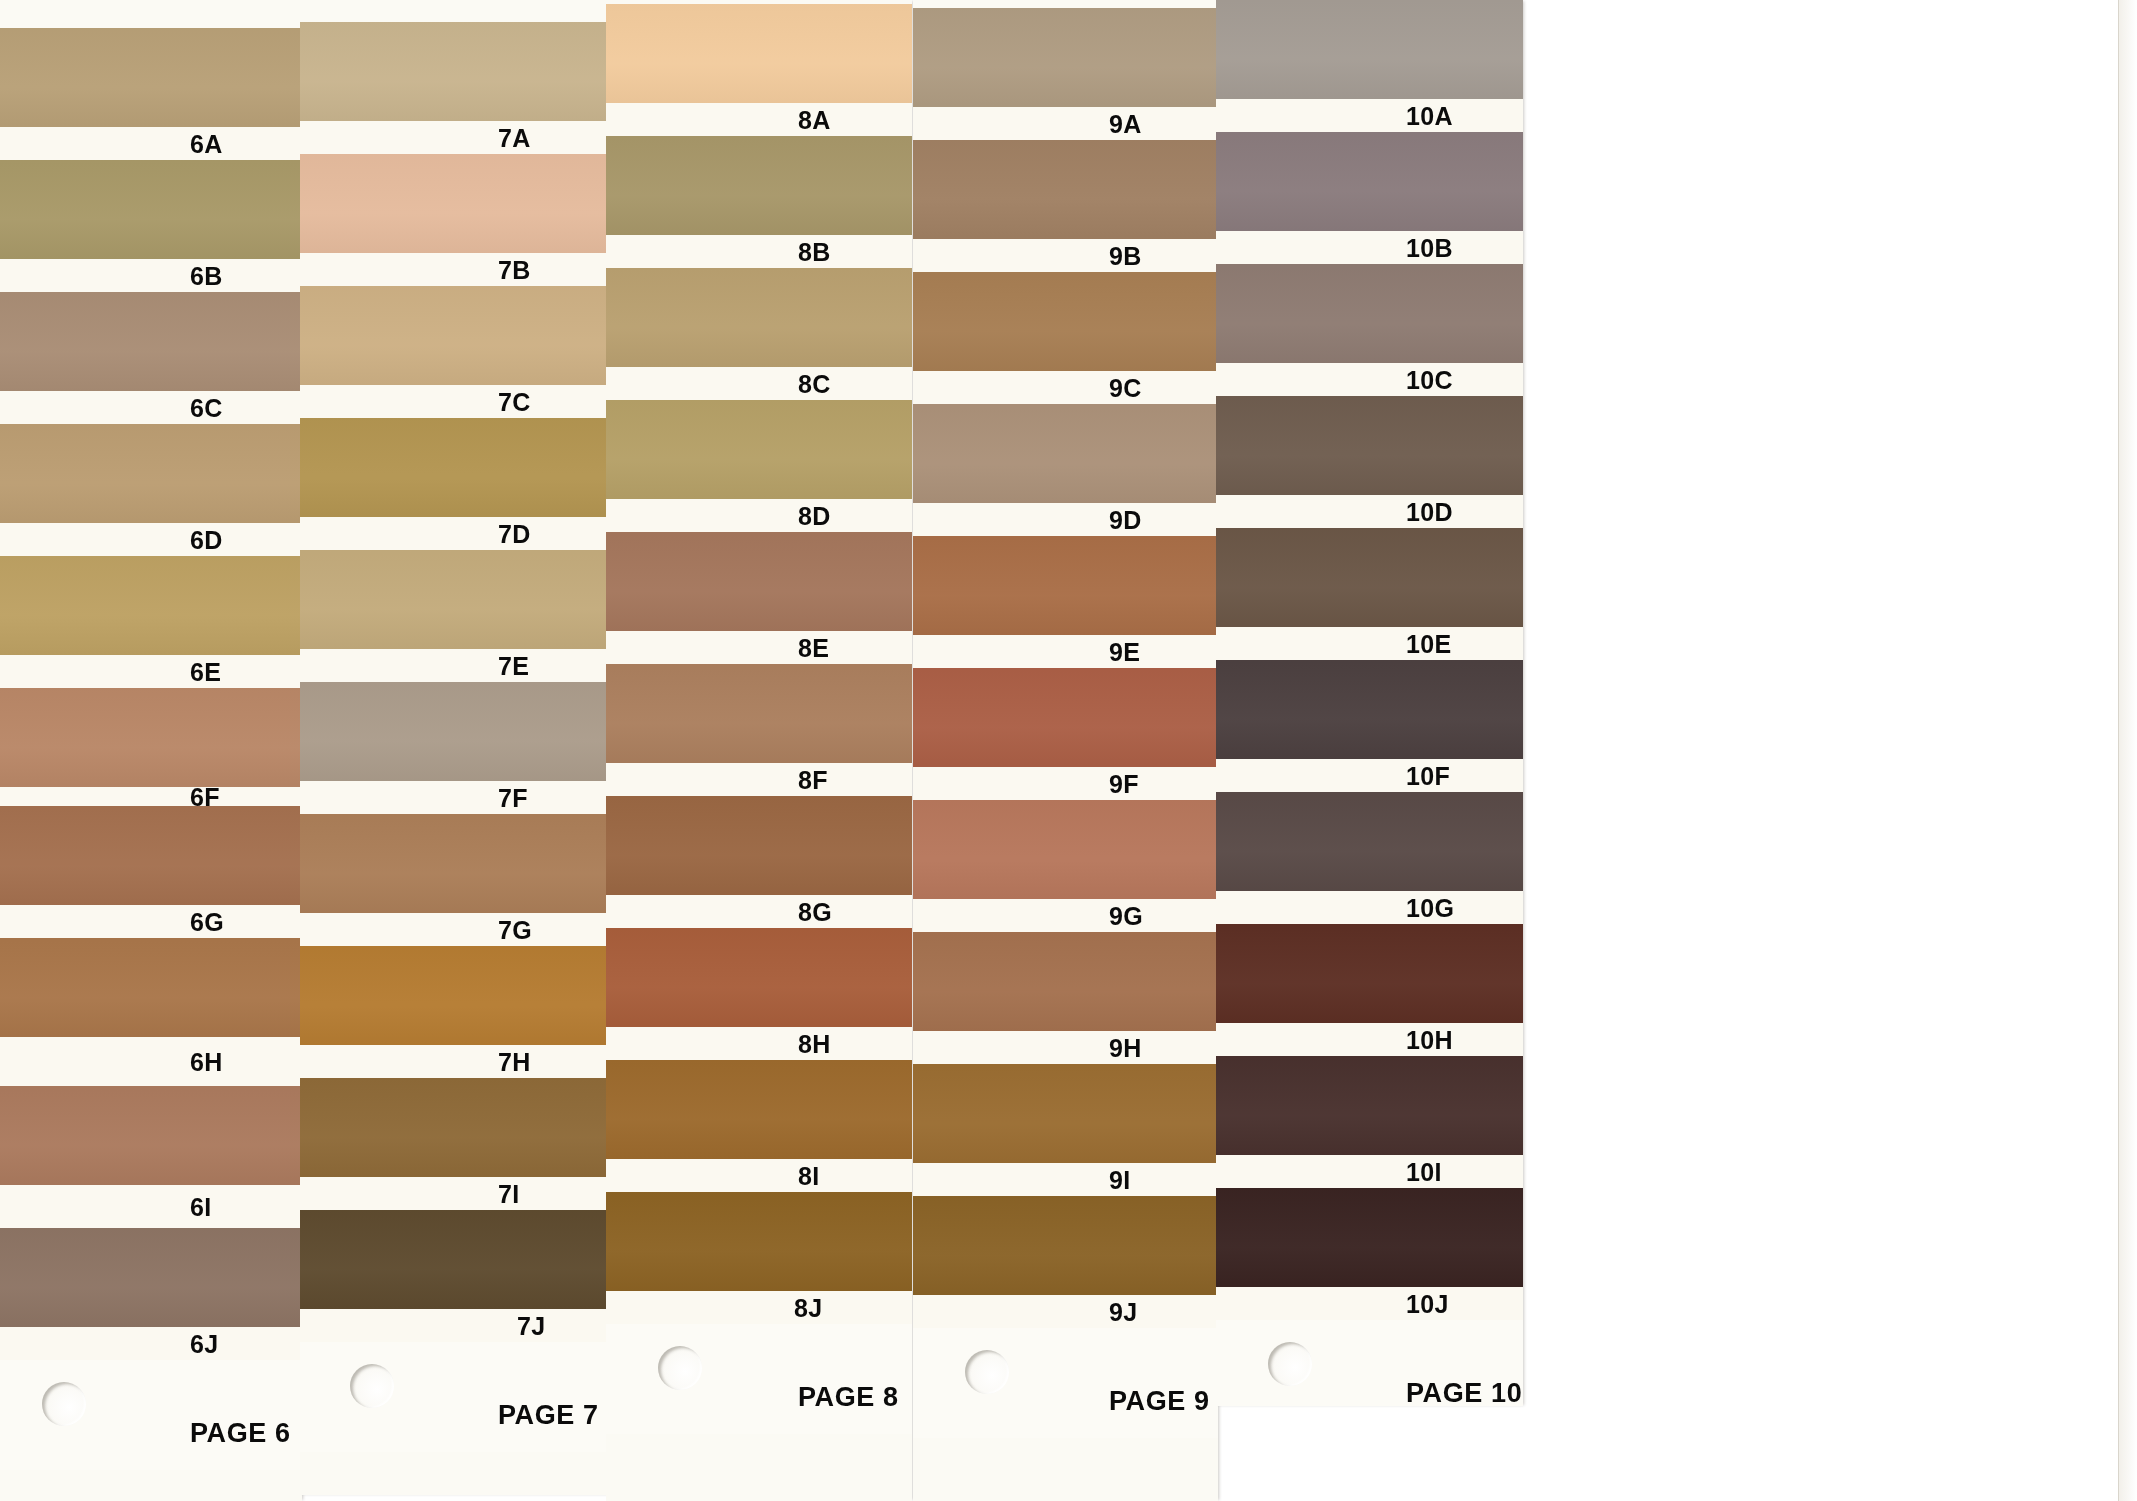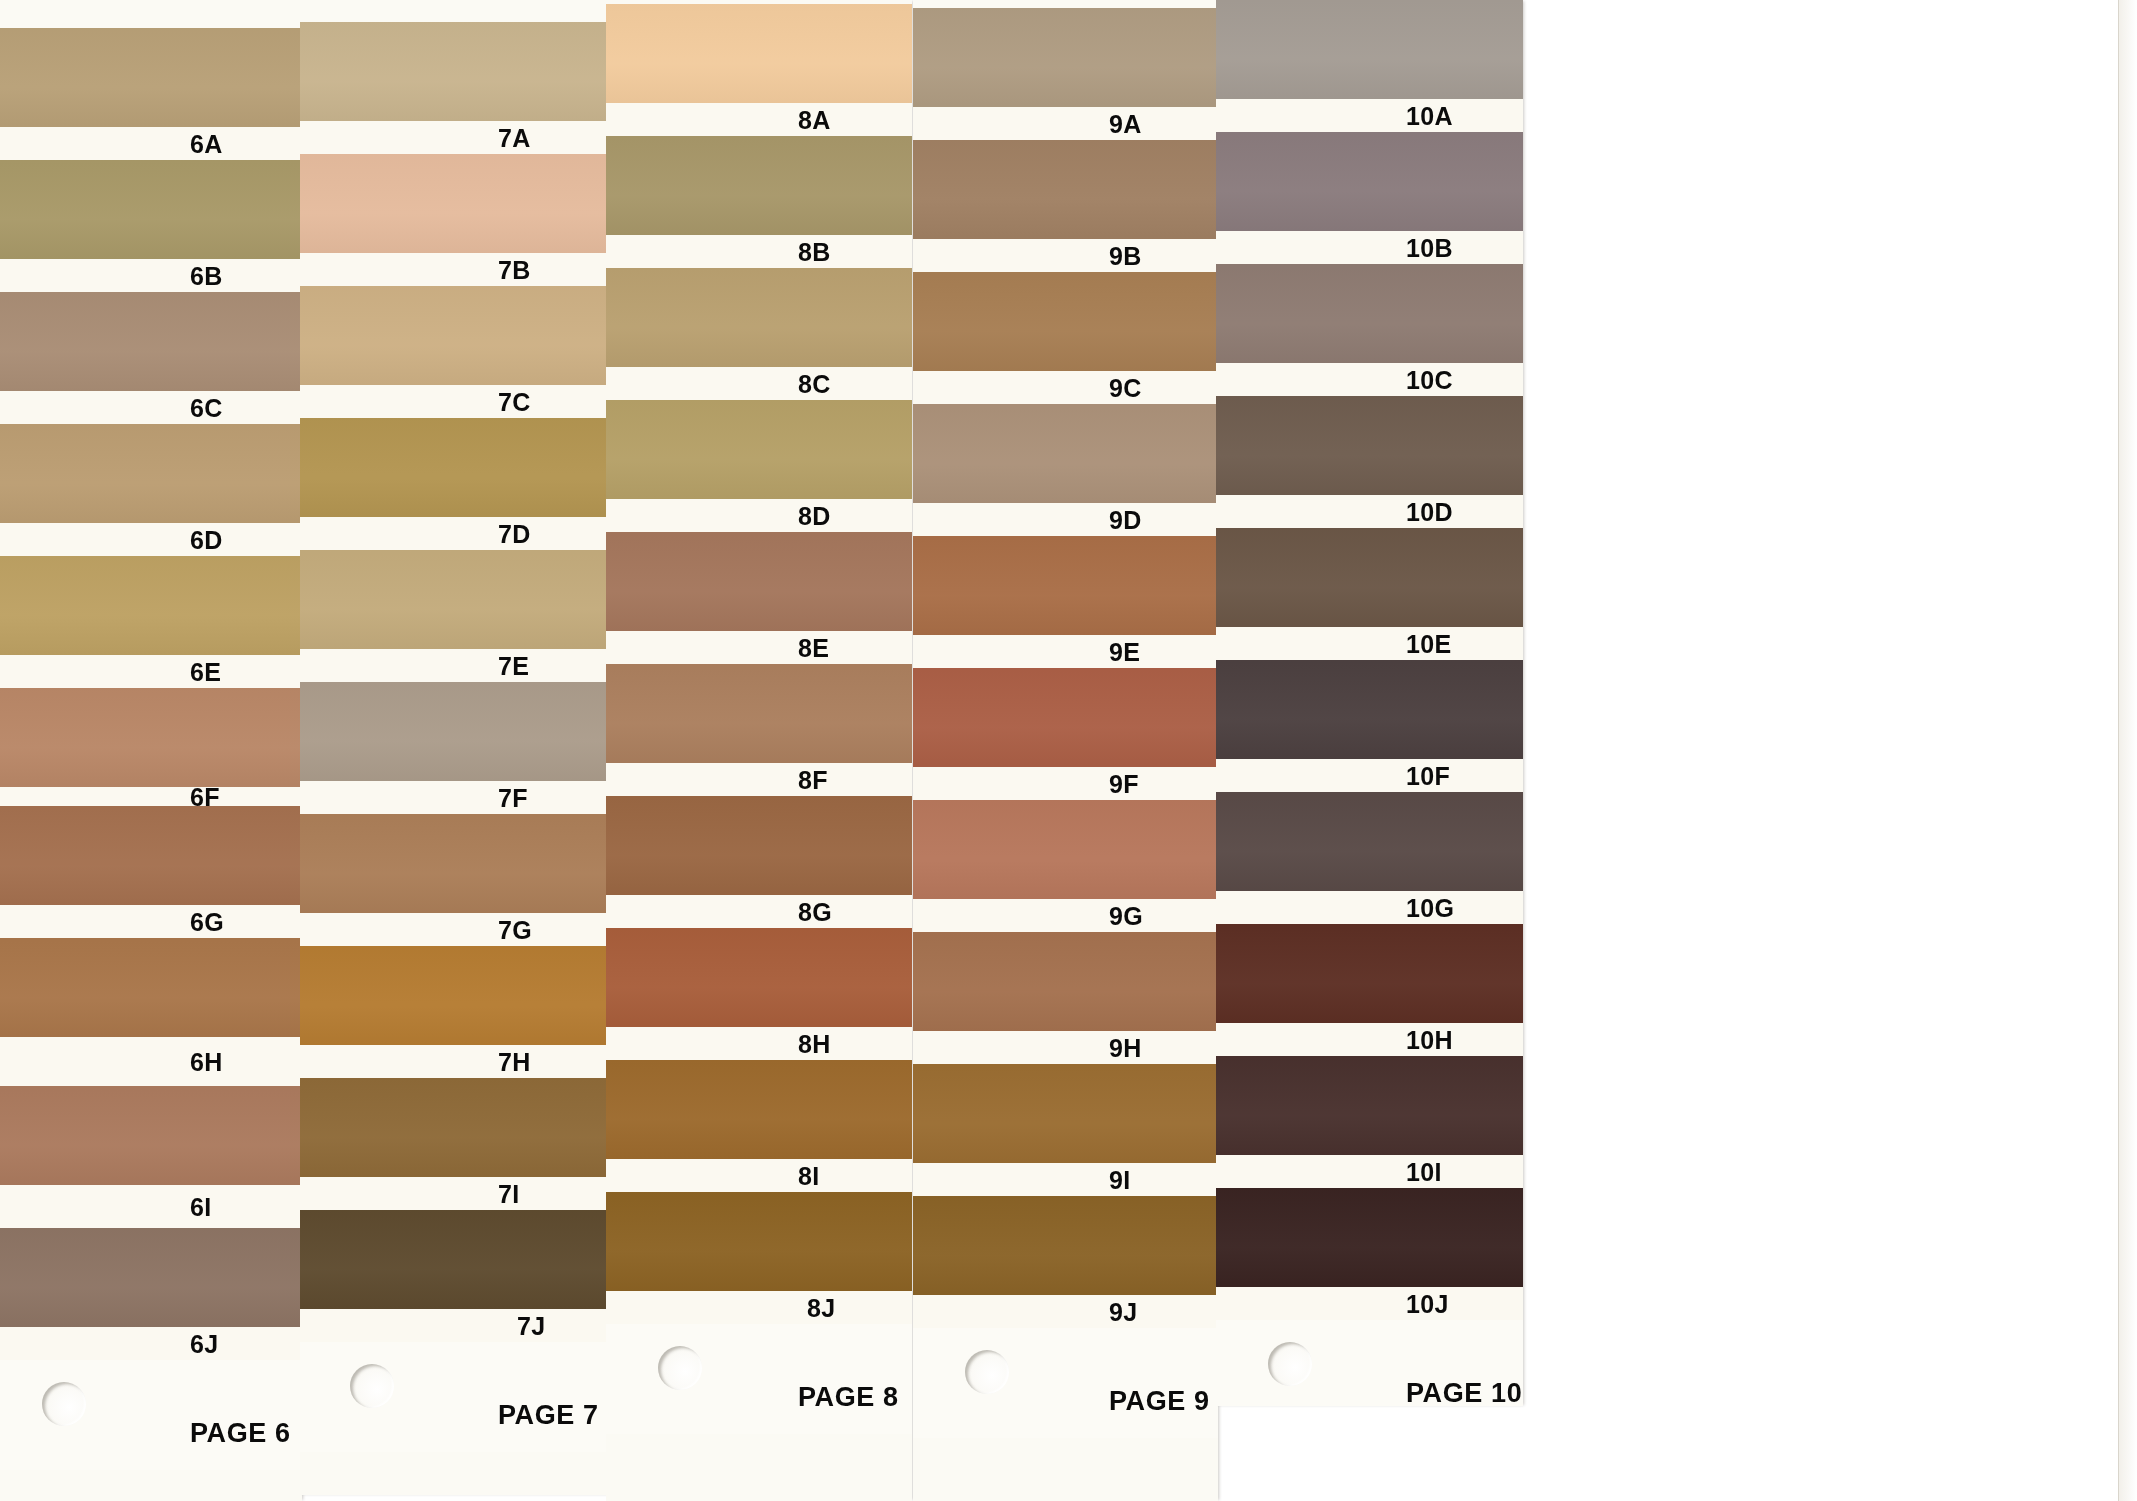--- a/index.html
+++ b/index.html
@@ -306,21 +306,21 @@
           </div>
           <div class="band">
             <div class="band-color" style="height: 99px; background: linear-gradient(0deg, rgba(0, 0, 0, 0.035) 0%, rgba(255, 255, 255, 0.03) 40%, rgba(0, 0, 0, 0.02) 100%) rgb(156, 106, 45);"></div>
             <div class="band-label-strip" style="height: 33px;">
               <span class="band-label" style="left: 192px;">8I</span>
             </div>
           </div>
           <div class="band">
             <div class="band-color" style="height: 99px; background: linear-gradient(0deg, rgba(0, 0, 0, 0.035) 0%, rgba(255, 255, 255, 0.03) 40%, rgba(0, 0, 0, 0.02) 100%) rgb(140, 99, 36);"></div>
             <div class="band-label-strip" style="height: 33px;">
-              <span class="band-label" style="left: 201px;">8J</span>
+              <span class="band-label" style="left: 188px;">8J</span>
             </div>
           </div>
           <div class="footer" style="height: 110px;">
             <div class="punch-hole" style="left: 52px; top: 22px;"></div>
             <span class="page-label" style="left: 192px; top: 58px;">PAGE 8</span>
           </div>
         </div>
       </div>
       <div class="page-card" style="left: 913px; width: 305px; top: 0px; height: 1501px; z-index: 13; text-decoration: underline;">
         <div class="swatch-stack" style="padding-top: 8px;">

